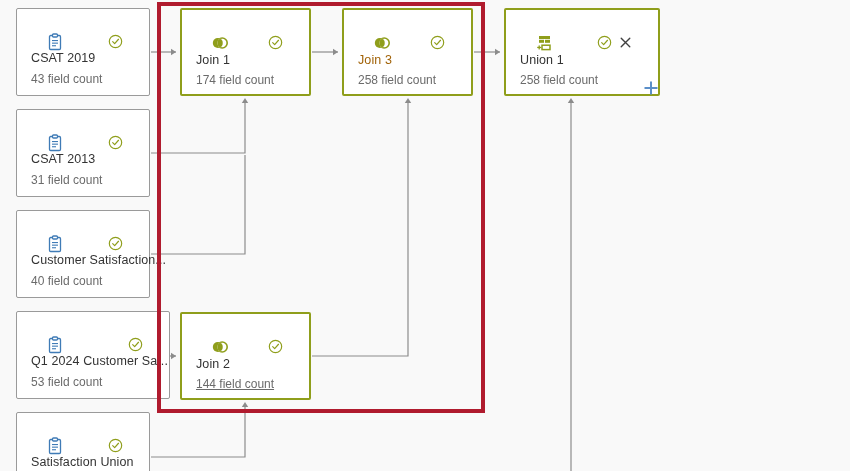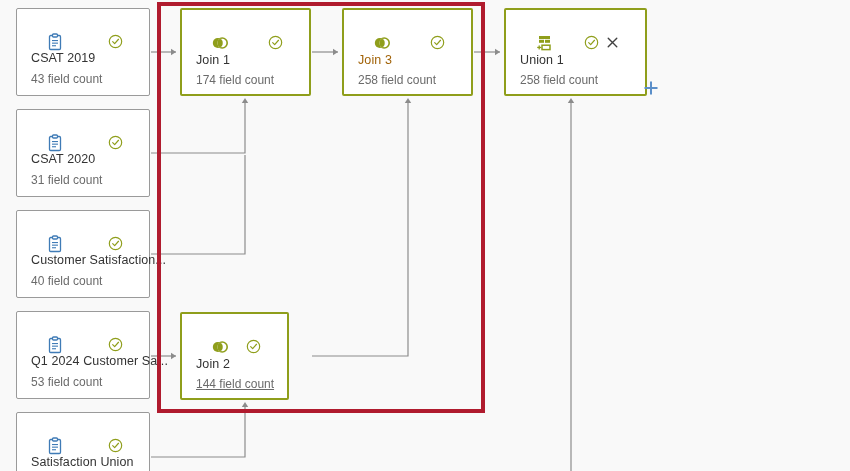--- a/index.html
+++ b/index.html
@@ -171,21 +171,21 @@
               <rect x="6" y="9.6" width="6" height="1.1" fill="#3f7bb6"></rect>
               <rect x="6" y="12.2" width="4" height="1.1" fill="#3f7bb6"></rect>
             </svg></span>
           <span class="node-actions">
             <span class="check-icon"><svg viewBox="0 0 16 16" width="15" height="15" xmlns="http://www.w3.org/2000/svg">
                 <circle cx="8" cy="8" r="6.6" fill="none" stroke="#8f9e1b" stroke-width="1.25"></circle>
                 <path d="M 5 8.2 L 7.1 10.3 L 11.2 5.6" fill="none" stroke="#8f9e1b" stroke-width="1.25" stroke-linecap="round" stroke-linejoin="round"></path>
               </svg></span>
           </span>
         </div>
-        <div class="node-title" style="color: rgb(51, 51, 51);">CSAT 2020</div>
+        <div class="node-title" style="color: rgb(51, 51, 51);">CSAT 2013</div>
         <div class="node-sub" style="color: rgb(107, 107, 107);">31 field count</div>
       </div>
       <div class="node source" style="left: 16px; top: 210px; width: 134px; height: 88px; border-color: rgb(154, 154, 154);">
         <div class="node-head">
           <span class="node-icon"><svg viewBox="0 0 18 18" width="18" height="18" xmlns="http://www.w3.org/2000/svg">
               <rect x="3.5" y="2.5" width="11" height="14" rx="1.2" fill="#ffffff" stroke="#3f7bb6" stroke-width="1.3"></rect>
               <rect x="6.5" y="1" width="5" height="3" rx="1" fill="#ffffff" stroke="#3f7bb6" stroke-width="1.3"></rect>
               <rect x="6" y="7" width="6" height="1.1" fill="#3f7bb6"></rect>
               <rect x="6" y="9.6" width="6" height="1.1" fill="#3f7bb6"></rect>
               <rect x="6" y="12.2" width="4" height="1.1" fill="#3f7bb6"></rect>
@@ -193,21 +193,21 @@
           <span class="node-actions">
             <span class="check-icon"><svg viewBox="0 0 16 16" width="15" height="15" xmlns="http://www.w3.org/2000/svg">
                 <circle cx="8" cy="8" r="6.6" fill="none" stroke="#8f9e1b" stroke-width="1.25"></circle>
                 <path d="M 5 8.2 L 7.1 10.3 L 11.2 5.6" fill="none" stroke="#8f9e1b" stroke-width="1.25" stroke-linecap="round" stroke-linejoin="round"></path>
               </svg></span>
           </span>
         </div>
         <div class="node-title" style="color: rgb(51, 51, 51);">Customer Satisfaction...</div>
         <div class="node-sub" style="color: rgb(107, 107, 107);">40 field count</div>
       </div>
-      <div class="node source" style="left: 16px; top: 311px; width: 134px; height: 88px; border-color: rgb(154, 154, 154);">
+      <div class="node source" style="left: 16px; top: 311px; width: 154px; height: 88px; border-color: rgb(154, 154, 154);">
         <div class="node-head">
           <span class="node-icon"><svg viewBox="0 0 18 18" width="18" height="18" xmlns="http://www.w3.org/2000/svg">
               <rect x="3.5" y="2.5" width="11" height="14" rx="1.2" fill="#ffffff" stroke="#3f7bb6" stroke-width="1.3"></rect>
               <rect x="6.5" y="1" width="5" height="3" rx="1" fill="#ffffff" stroke="#3f7bb6" stroke-width="1.3"></rect>
               <rect x="6" y="7" width="6" height="1.1" fill="#3f7bb6"></rect>
               <rect x="6" y="9.6" width="6" height="1.1" fill="#3f7bb6"></rect>
               <rect x="6" y="12.2" width="4" height="1.1" fill="#3f7bb6"></rect>
             </svg></span>
           <span class="node-actions">
             <span class="check-icon"><svg viewBox="0 0 16 16" width="15" height="15" xmlns="http://www.w3.org/2000/svg">
@@ -269,21 +269,21 @@
           <span class="node-actions">
             <span class="check-icon"><svg viewBox="0 0 16 16" width="15" height="15" xmlns="http://www.w3.org/2000/svg">
                 <circle cx="8" cy="8" r="6.6" fill="none" stroke="#8f9e1b" stroke-width="1.25"></circle>
                 <path d="M 5 8.2 L 7.1 10.3 L 11.2 5.6" fill="none" stroke="#8f9e1b" stroke-width="1.25" stroke-linecap="round" stroke-linejoin="round"></path>
               </svg></span>
           </span>
         </div>
         <div class="node-title" style="color: #a16207;">Join 3</div>
         <div class="node-sub" style="color: rgb(107, 107, 107);">258 field count</div>
       </div>
-      <div class="node step" style="left: 504px; top: 8px; width: 143px; height: 88px; border-color: rgb(143, 158, 27);">
+      <div class="node step" style="left: 504px; top: 8px; width: 156px; height: 88px; border-color: rgb(143, 158, 27);">
         <div class="node-head">
           <span class="node-icon"><svg viewBox="0 0 18 18" width="18" height="18" xmlns="http://www.w3.org/2000/svg">
               <rect x="4" y="2" width="11" height="3" fill="#8f9e1b"></rect>
               <rect x="4" y="5.8" width="5" height="3" fill="#8f9e1b"></rect>
               <rect x="10" y="5.8" width="5" height="3" fill="#8f9e1b"></rect>
               <rect x="7" y="11.2" width="8" height="4.4" fill="none" stroke="#8f9e1b" stroke-width="1.5"></rect>
               <rect x="2.2" y="12.8" width="4" height="1.3" fill="#8f9e1b"></rect>
               <rect x="3.55" y="11.45" width="1.3" height="4" fill="#8f9e1b"></rect>
             </svg></span>
           <span class="node-actions">
@@ -292,21 +292,21 @@
                 <path d="M 5 8.2 L 7.1 10.3 L 11.2 5.6" fill="none" stroke="#8f9e1b" stroke-width="1.25" stroke-linecap="round" stroke-linejoin="round"></path>
               </svg></span>
             <span class="close-icon"><svg viewBox="0 0 14 14" width="13" height="13" xmlns="http://www.w3.org/2000/svg">
                 <path d="M 2.4 2.4 L 11.6 11.6 M 11.6 2.4 L 2.4 11.6" stroke="#404040" stroke-width="1.5" stroke-linecap="round"></path>
               </svg></span>
           </span>
         </div>
         <div class="node-title" style="color: rgb(51, 51, 51);">Union 1</div>
         <div class="node-sub" style="color: rgb(107, 107, 107);">258 field count</div>
       </div>
-      <div class="node step" style="left: 180px; top: 312px; width: 109px; height: 88px; border-color: rgb(143, 158, 27);">
+      <div class="node step" style="left: 180px; top: 312px; width: 131px; height: 88px; border-color: rgb(143, 158, 27);">
         <div class="node-head">
           <span class="node-icon"><svg viewBox="0 0 18 18" width="18" height="18" xmlns="http://www.w3.org/2000/svg">
               <circle cx="6.8" cy="9" r="5" fill="#8f9e1b"></circle>
               <circle cx="11.2" cy="9" r="5" fill="none" stroke="#8f9e1b" stroke-width="1.6"></circle>
               <path d="M 9 4.6 A 5 5 0 0 1 9 13.4 A 5 5 0 0 1 9 4.6 Z" fill="#ffffff"></path>
               <path d="M 9 4.6 A 5 5 0 0 0 9 13.4 A 5 5 0 0 0 9 4.6 Z" fill="#8f9e1b"></path>
             </svg></span>
           <span class="node-actions">
             <span class="check-icon"><svg viewBox="0 0 16 16" width="15" height="15" xmlns="http://www.w3.org/2000/svg">
                 <circle cx="8" cy="8" r="6.6" fill="none" stroke="#8f9e1b" stroke-width="1.25"></circle>

